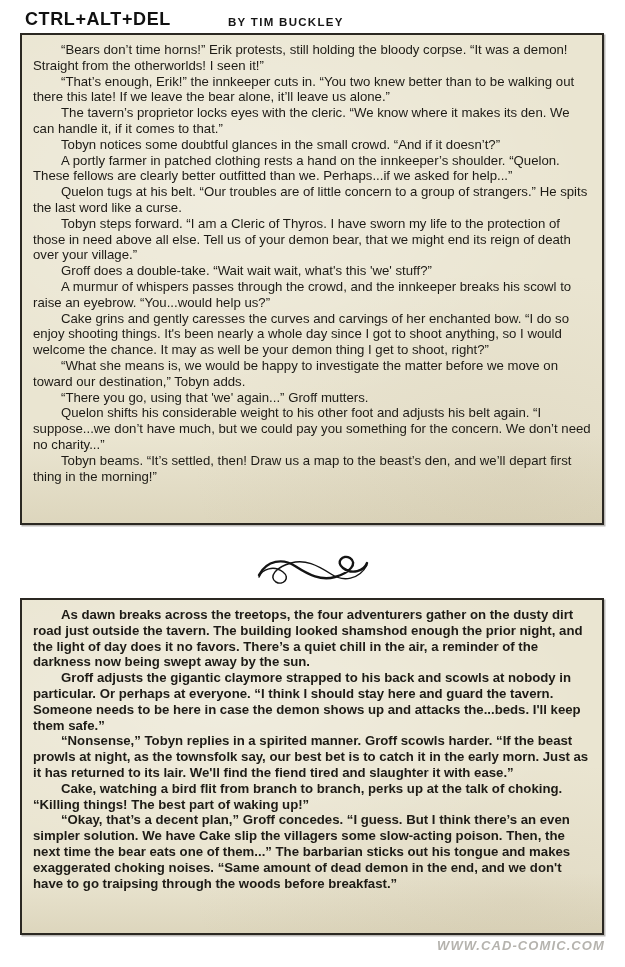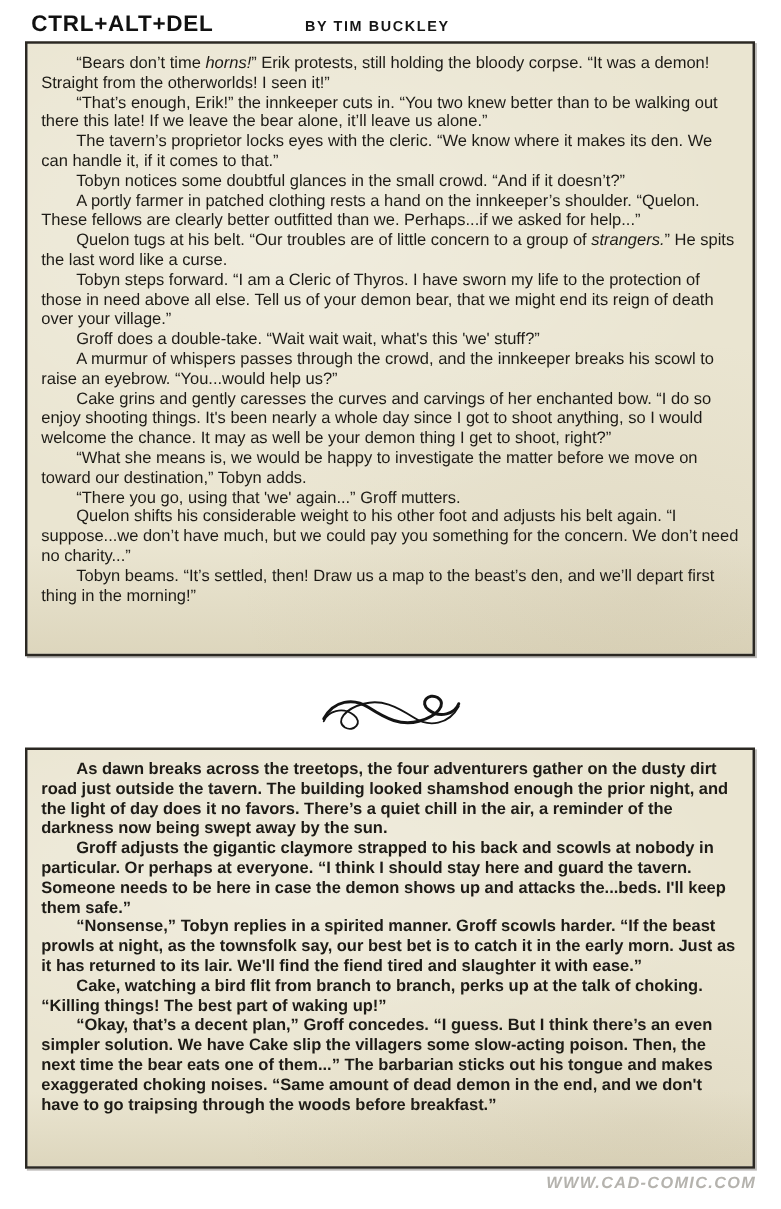--- a/index.html
+++ b/index.html
@@ -20,40 +20,40 @@
   }
   .comic-header{
     position:absolute;top:6px;left:25px;right:20px;height:24px;
     display:flex;align-items:flex-end;
   }
   .comic-title{
     font-size:18px;font-weight:bold;color:#111;
     letter-spacing:.6px;font-family:"Liberation Sans",sans-serif;
   }
   .comic-byline{
-    position:absolute;left:219px;bottom:2px;
+    position:absolute;left:203px;bottom:2px;
     font-size:11.5px;font-weight:bold;color:#161616;letter-spacing:1.3px;
   }
   .panel{
     position:absolute;left:20px;width:584px;
     border:2px solid var(--panel-border);
     background:
       radial-gradient(ellipse 90% 70% at 35% 30%, rgba(255,255,255,.30), rgba(255,255,255,0) 70%),
       radial-gradient(ellipse 80% 60% at 85% 90%, rgba(150,130,90,.10), rgba(150,130,90,0) 70%),
       linear-gradient(180deg, var(--paper) 0%, var(--paper) 82%, var(--paper-edge) 100%);
     box-shadow:1.5px 1.5px 0 rgba(60,55,45,.35);
     padding:7px 11px;
     color:var(--ink);
     font-size:13.2px;line-height:15.8px;
     overflow:hidden;
   }
   .panel-1{top:33px;height:492px;}
   .panel-2{top:598px;height:337px;font-weight:bold;}
   .para{margin:0;text-indent:28px;}
-  .ital{font-style:italic;}
+  .ital{}
   .divider{
     position:absolute;top:547px;left:0;width:625px;height:46px;
     display:flex;align-items:center;justify-content:center;
   }
   .comic-footer{
     position:absolute;top:938px;right:20px;
     font-size:13px;font-weight:bold;color:var(--footer);
     letter-spacing:1.1px;
     font-style:italic;
   }

